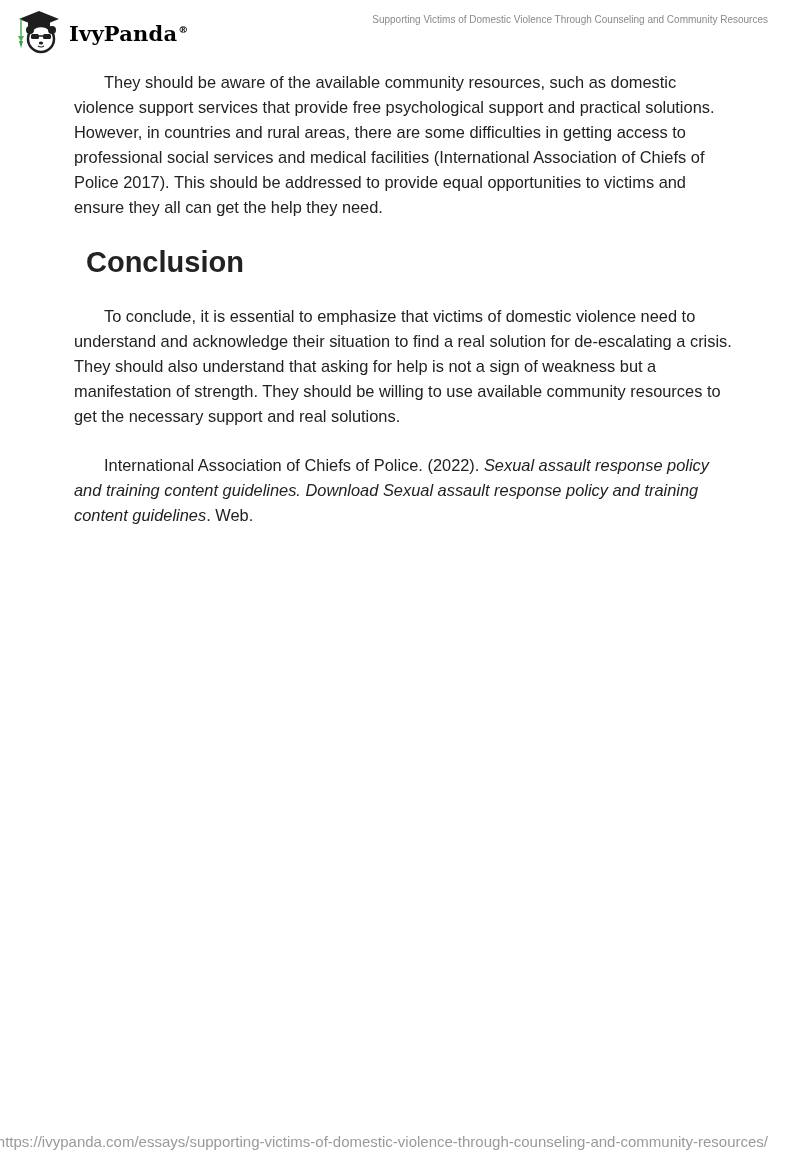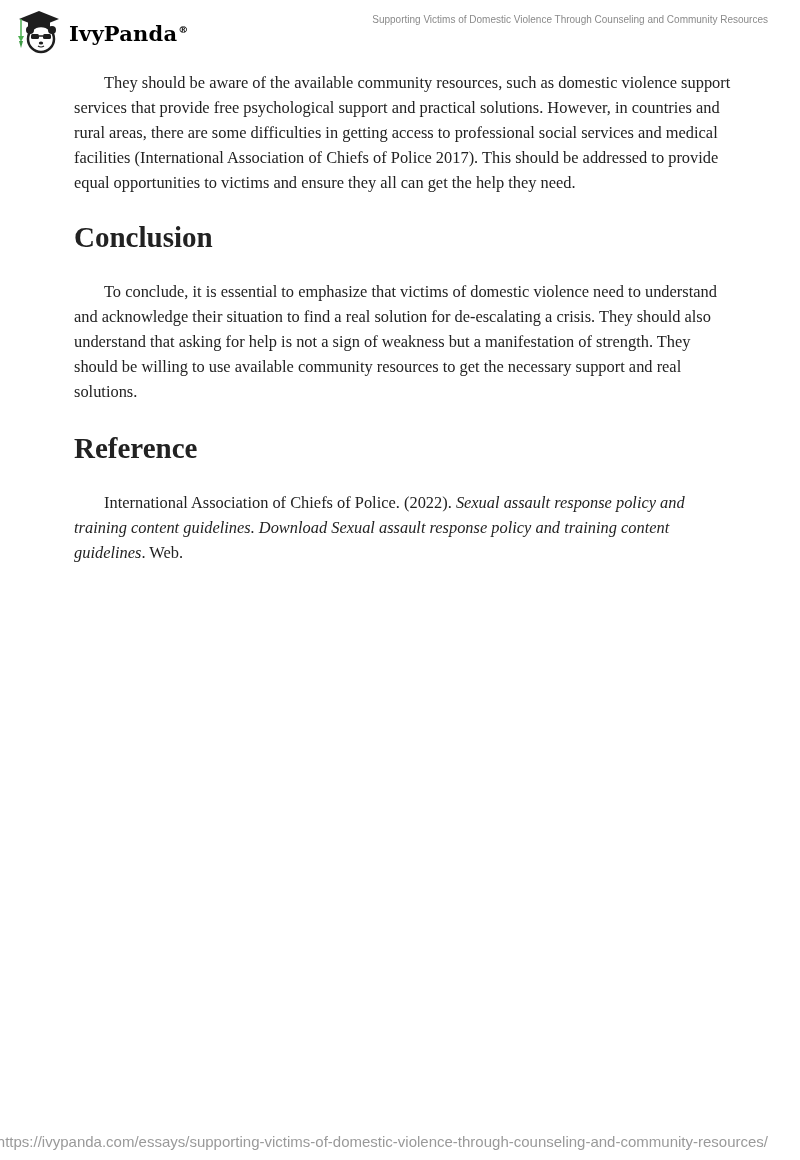--- a/index.html
+++ b/index.html
@@ -49,31 +49,30 @@
       top: 14px;
       font-size: 10px;
       color: #8a8a8a;
       white-space: nowrap;
     }
     .content {
       position: absolute;
       left: 74px;
       top: 70px;
       width: 660px;
-      font-family: Liberation Serif, serif;
     }
     p {
       margin: 0;
       font-size: 16.4px;
       line-height: 25px;
       text-indent: 30px;
       color: #222;
     }
     h2 {
-      margin: 0;
+      margin: 12px;
       font-size: 29px;
       font-weight: bold;
       color: #222;
       line-height: 40px;
     }
     .p1 { margin-bottom: 22px; }
     .h-conclusion { margin-bottom: 22px; }
     .p2 { margin-bottom: 24px; }
     .h-reference { margin-bottom: 22px; }
     em { font-style: italic; }
@@ -116,17 +115,16 @@
   </a>
   <div class="doc-title">Supporting Victims of Domestic Violence Through Counseling and Community Resources</div>
 </div>
 
 <main class="content">
   <p class="p1">They should be aware of the available community resources, such as domestic violence support services that provide free psychological support and practical solutions. However, in countries and rural areas, there are some difficulties in getting access to professional social services and medical facilities (International Association of Chiefs of Police 2017). This should be addressed to provide equal opportunities to victims and ensure they all can get the help they need.</p>
 
   <h2 class="h-conclusion">Conclusion</h2>
   <p class="p2">To conclude, it is essential to emphasize that victims of domestic violence need to understand and acknowledge their situation to find a real solution for de-escalating a crisis. They should also understand that asking for help is not a sign of weakness but a manifestation of strength. They should be willing to use available community resources to get the necessary support and real solutions.</p>
 
-  <h2 class="h-reference">Reference</h2>
   <p><span>International Association of Chiefs of Police. (2022). </span><em>Sexual assault response policy and training content guidelines. Download Sexual assault response policy and training content guidelines</em><span>. Web.</span></p>
 </main>
 
 <a class="footer-url">https://ivypanda.com/essays/supporting-victims-of-domestic-violence-through-counseling-and-community-resources/</a>
 
 </body></html>

